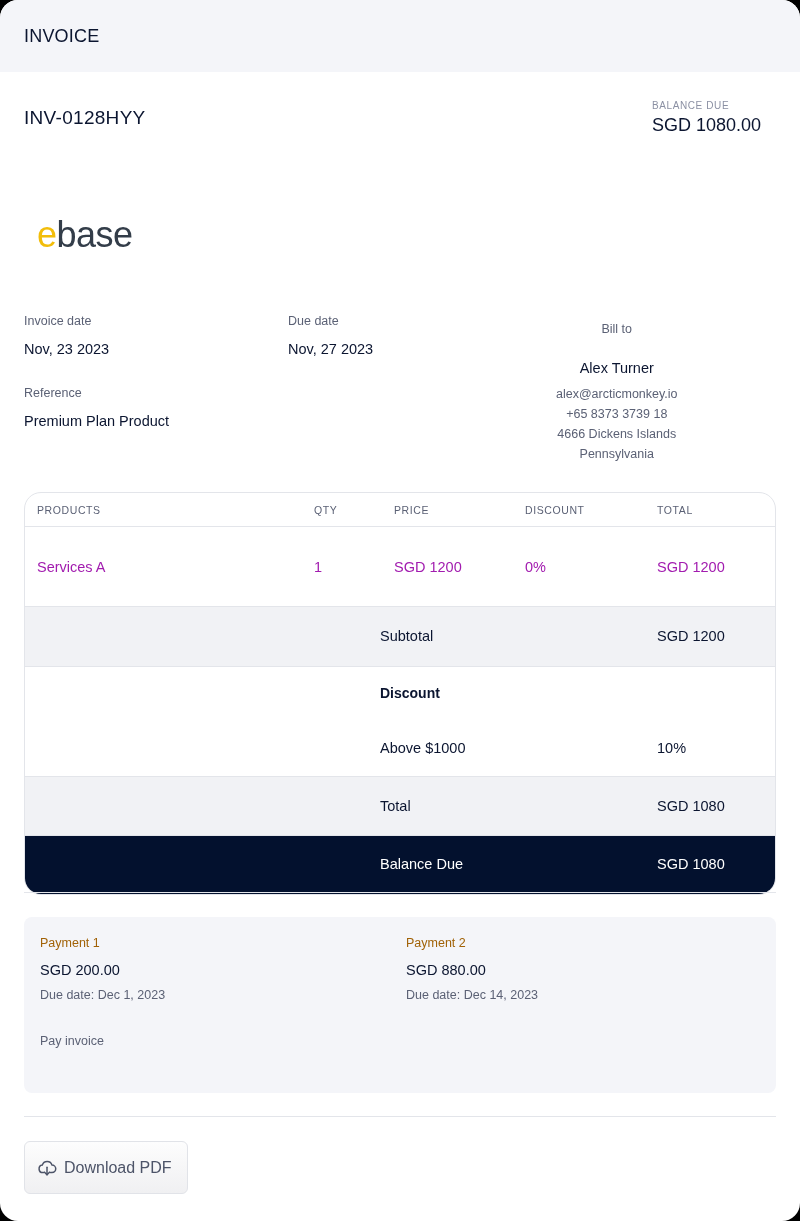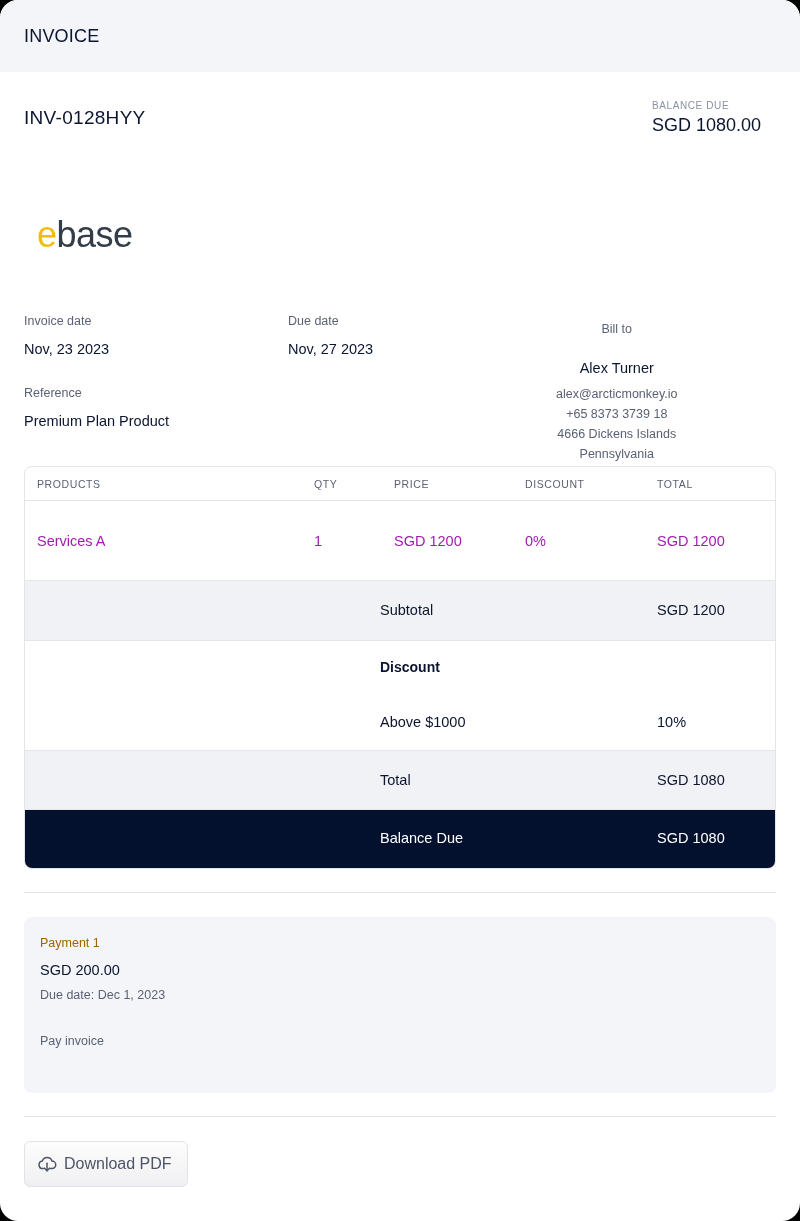--- a/index.html
+++ b/index.html
@@ -24,22 +24,22 @@
     .logo .e { color: #f2bd0a; }
     .logo .rest { color: #333d49; }
 
     .info { position: absolute; top: 314px; left: 0; width: 800px; }
     .col { position: absolute; }
     .lbl { font-size: 12.5px; color: #5b6175; }
     .val { font-size: 14.5px; color: #0b1530; }
     .bill-small { font-size: 12.5px; color: #5b6175; line-height: 20px; }
 
     .table-card {
-      position: absolute; left: 24px; top: 466px; width: 752px;
-      border: 1px solid #e3e5ea; border-radius: 8px; overflow: hidden; background: #fff;
+      position: absolute; left: 24px; top: 492px; width: 752px;
+      border: 1px solid #e3e5ea; border-radius: 17px; overflow: hidden; background: #fff;
     }
     .thead { height: 34px; display: flex; align-items: center; border-bottom: 1px solid #e3e5ea; position: relative; }
     .th { position: absolute; font-size: 10.5px; color: #5b6175; letter-spacing: 0.6px; }
     .trow { height: 80px; position: relative; border-bottom: 1px solid #e3e5ea; }
     .td { position: absolute; top: 50%; transform: translateY(-50%); font-size: 14.5px; color: #a21caf; }
     .sum-row { position: relative; height: 60px; background: #f1f2f5; border-bottom: 1px solid #e3e5ea; }
     .disc-block { position: relative; height: 110px; background: #fff; border-bottom: 1px solid #e3e5ea; }
     .sum-label { position: absolute; left: 355px; font-size: 14.5px; color: #0b1530; }
     .sum-val { position: absolute; left: 632px; font-size: 14.5px; color: #0b1530; }
     .bal-row { position: relative; height: 58px; background: #03112e; }
@@ -57,21 +57,21 @@
     .pay-due { font-size: 12.5px; color: #5b6175; margin-top: 10px; }
     .pay-invoice-label { position: absolute; left: 16px; top: 117px; font-size: 12.5px; color: #5b6175; }
     .radio-row { position: absolute; left: 16px; top: 142px; display: flex; align-items: center; }
     .radio { width: 17px; height: 17px; border-radius: 50%; display: inline-block; position: relative; }
     .radio.on { background: #2664e0; }
     .radio.on::after { content: ""; position: absolute; left: 5.5px; top: 5.5px; width: 6px; height: 6px; background: #fff; border-radius: 50%; }
     .radio.off { border: 1.5px solid #b8bdcc; background: #fff; }
     .radio-label { font-size: 12.5px; color: #0b1530; margin-left: 7px; margin-right: 15px; }
 
     .btn-download {
-      position: absolute; left: 24px; top: 1141px; width: 164px; height: 46px;
+      position: absolute; left: 24px; top: 1141px; width: 164px; height: 53px;
       border: 1px solid #e1e3e8; border-radius: 6px;
       background: linear-gradient(#fdfdfd, #f0f0f2);
       display: flex; align-items: center; padding-left: 12px;
       font-size: 16px; color: #4d5468; cursor: pointer;
     }
     .btn-download svg { margin-right: 7px; }
     .btn-pay {
       position: absolute; left: 622px; top: 1141px; width: 154px; height: 46px;
       border-radius: 6px; background: linear-gradient(#3b78e7, #2159d4);
       color: #fff; font-size: 16px; display: flex; align-items: center; justify-content: center;
@@ -157,20 +157,25 @@
   </div>
 
   <div class="divider" style="top:892px;"></div>
 
   <div class="payments">
     <div class="pay-col" style="left:16px;">
       <div class="pay-label">Payment 1</div>
       <div class="pay-amt">SGD 200.00</div>
       <div class="pay-due">Due date: Dec 1, 2023</div>
     </div>
+    <div class="pay-col" style="left:382px;">
+      <div class="pay-label">Payment 2</div>
+      <div class="pay-amt">SGD 880.00</div>
+      <div class="pay-due">Due date: Dec 14, 2023</div>
+    </div>
     <div class="pay-invoice-label">Pay invoice</div>
   </div>
 
   <div class="divider" style="top:1116px;"></div>
 
   <div class="btn-download">
     <svg width="20" height="20" viewBox="0 0 24 24" fill="none" stroke="#4d5468" stroke-width="1.8" stroke-linecap="round" stroke-linejoin="round">
       <path d="M8 17.5H7a4.5 4.5 0 0 1-.6-8.96A6 6 0 0 1 18 8.5a4 4 0 0 1 0 9h-2"></path>
       <path d="M12 11v9"></path>
       <path d="M9 17l3 3 3-3"></path>

